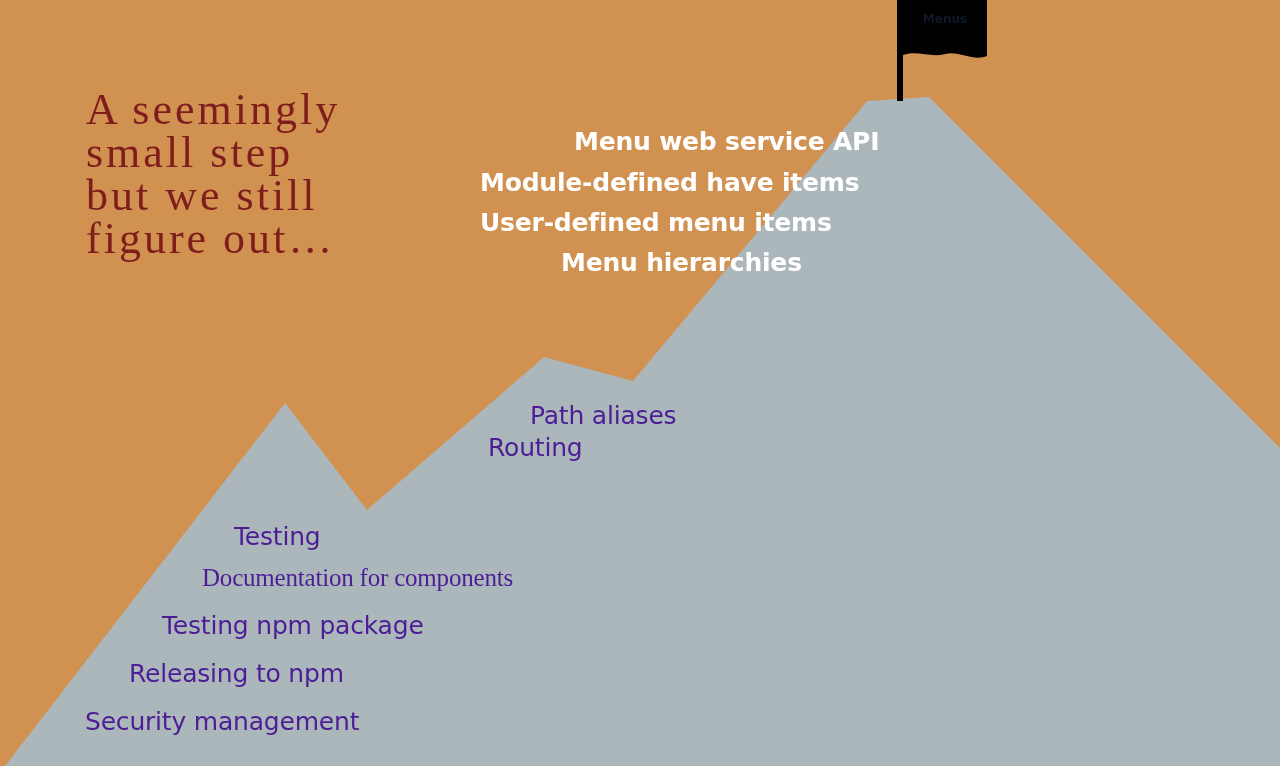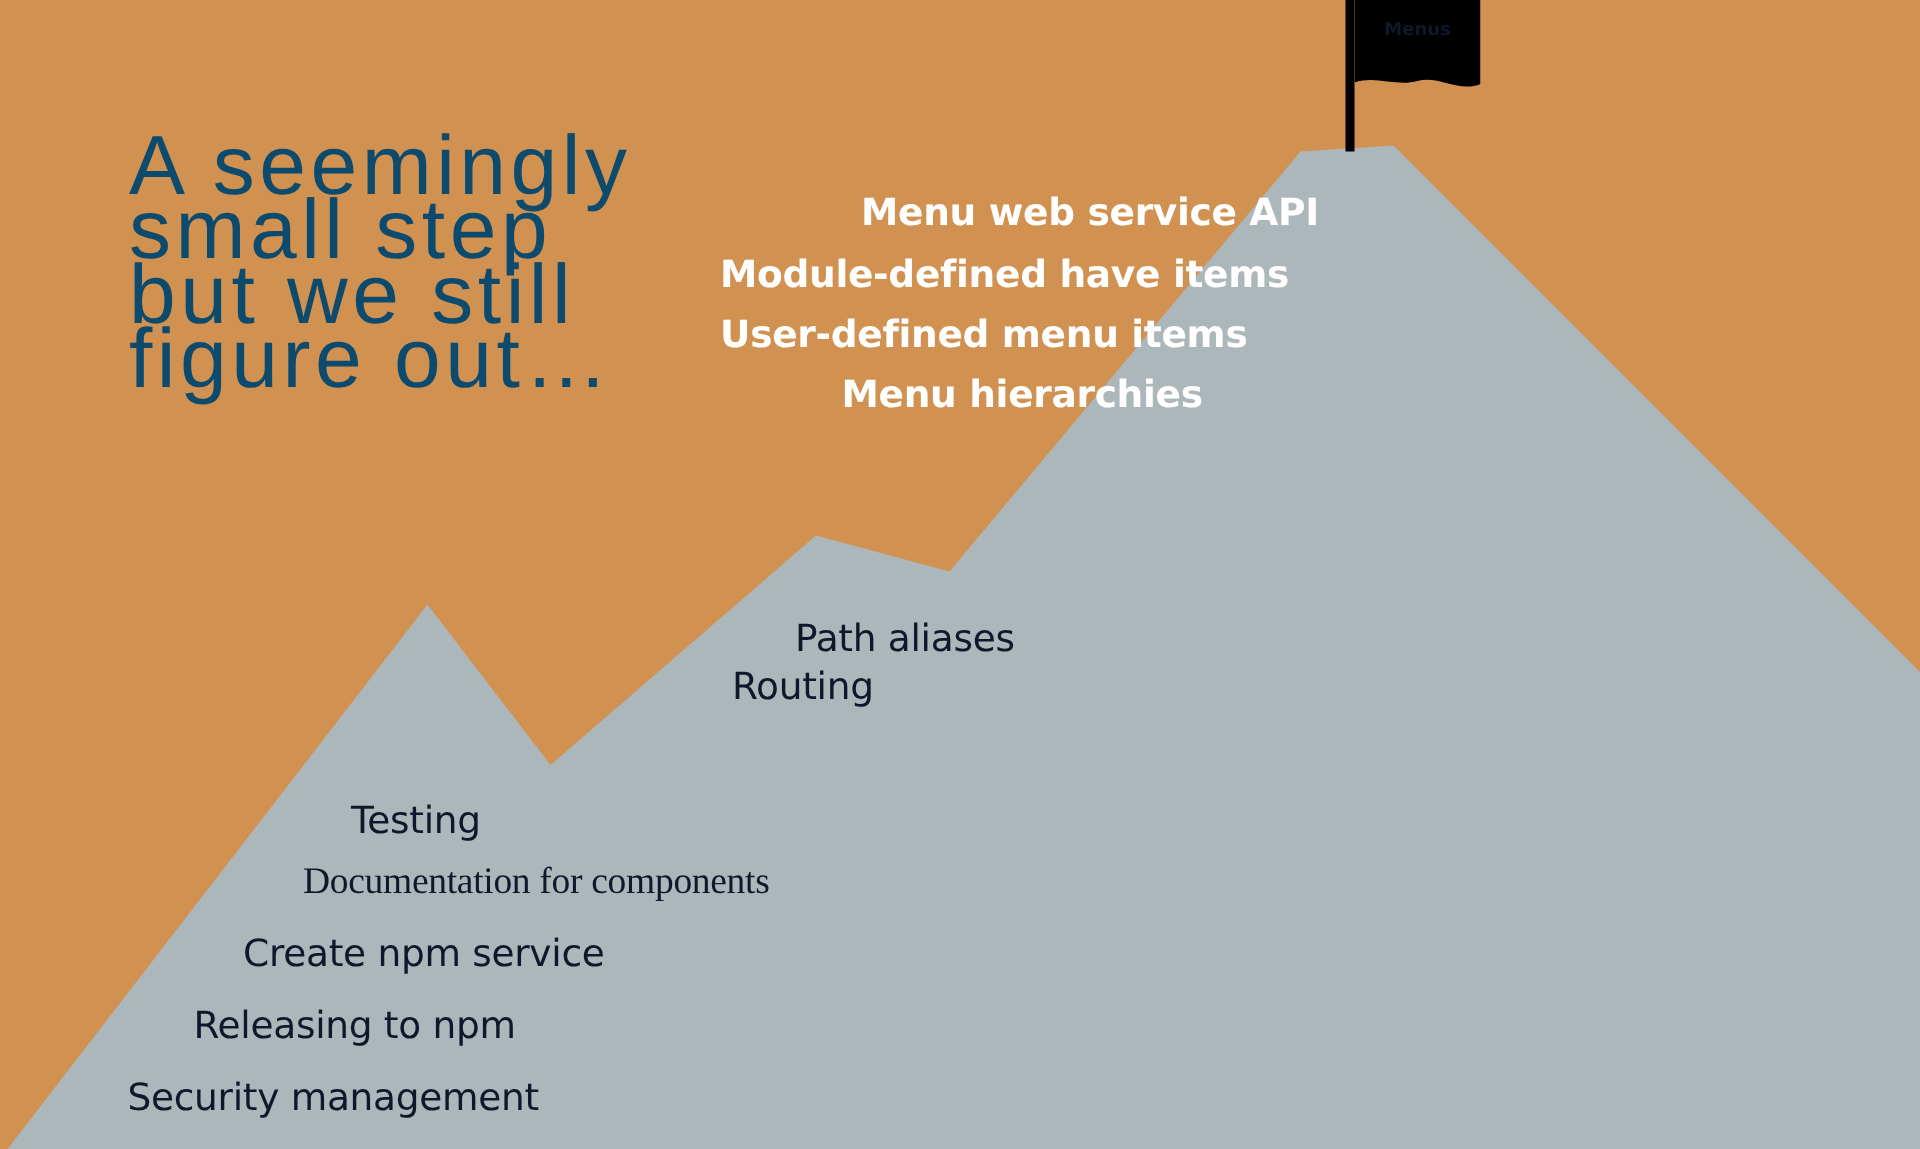--- a/index.html
+++ b/index.html
@@ -4,32 +4,32 @@
 <style>
   html, body { margin: 0; padding: 0; }
   body {
     width: 1280px; height: 766px; overflow: hidden; position: relative;
     background: #d19150;
     font-family: "Liberation Sans", "DejaVu Sans", sans-serif;
   }
   #mountain { position: absolute; left: 0; top: 0; width: 1280px; height: 766px; }
   .headline {
     position: absolute; left: 86px; top: 88px;
-    color: #0c4a6e; font-family: Liberation Sans, sans-serif;
-    font-size: 56px; line-height: 43px; letter-spacing: 3px; font-weight: normal;
+    color: #7f1d1d; font-family: Liberation Serif, serif;
+    font-size: 44px; line-height: 43px; letter-spacing: 3px; font-weight: normal;
     margin: 0;
   }
   .headline span { display: block; white-space: nowrap; }
   .label {
     position: absolute; white-space: nowrap;
     font-family: "DejaVu Sans", sans-serif; font-size: 25px; font-weight: bold;
     letter-spacing: -0.2px;
   }
   .label.light { color: #ffffff; }
-  .label.dark { color: #0f172a; font-weight: normal; margin-top: 10px; }
+  .label.dark { color: #4c1d95; font-weight: normal; }
   .flag-pole { position: absolute; left: 897px; top: 0; width: 6px; height: 101px; background: #000; }
   #flag { position: absolute; left: 903px; top: 0; width: 84px; height: 60px; }
   .flag-text {
     position: absolute; left: 903px; top: 12px; width: 84px; text-align: center;
     color: #0f172a; font-family: "DejaVu Sans", sans-serif; font-size: 12px; font-weight: bold;
   }
 </style>
 </head>
 <body>
 
@@ -53,15 +53,15 @@
 <div class="label light" style="left:574px; top:127px;">Menu web service API</div>
 <div class="label light" style="left:480px; top:168px;">Module-defined have items</div>
 <div class="label light" style="left:480px; top:208px;">User-defined menu items</div>
 <div class="label light" style="left:521px; top:248px;margin-left:40px;">Menu hierarchies</div>
 
 <div class="label dark" style="left:530px; top:401px;">Path aliases</div>
 <div class="label dark" style="left:488px; top:433px;">Routing</div>
 
 <div class="label dark" style="left:234px; top:522px;">Testing</div>
 <div class="label dark" style="left:202px; top:564px;font-family:Liberation Serif, serif;">Documentation for components</div>
-<div class="label dark" style="left:162px; top:611px;">Create npm service</div>
+<div class="label dark" style="left:162px; top:611px;">Testing npm package</div>
 <div class="label dark" style="left:129px; top:659px;">Releasing to npm</div>
 <div class="label dark" style="left:85px; top:707px;">Security management</div>
 
 </body></html>

